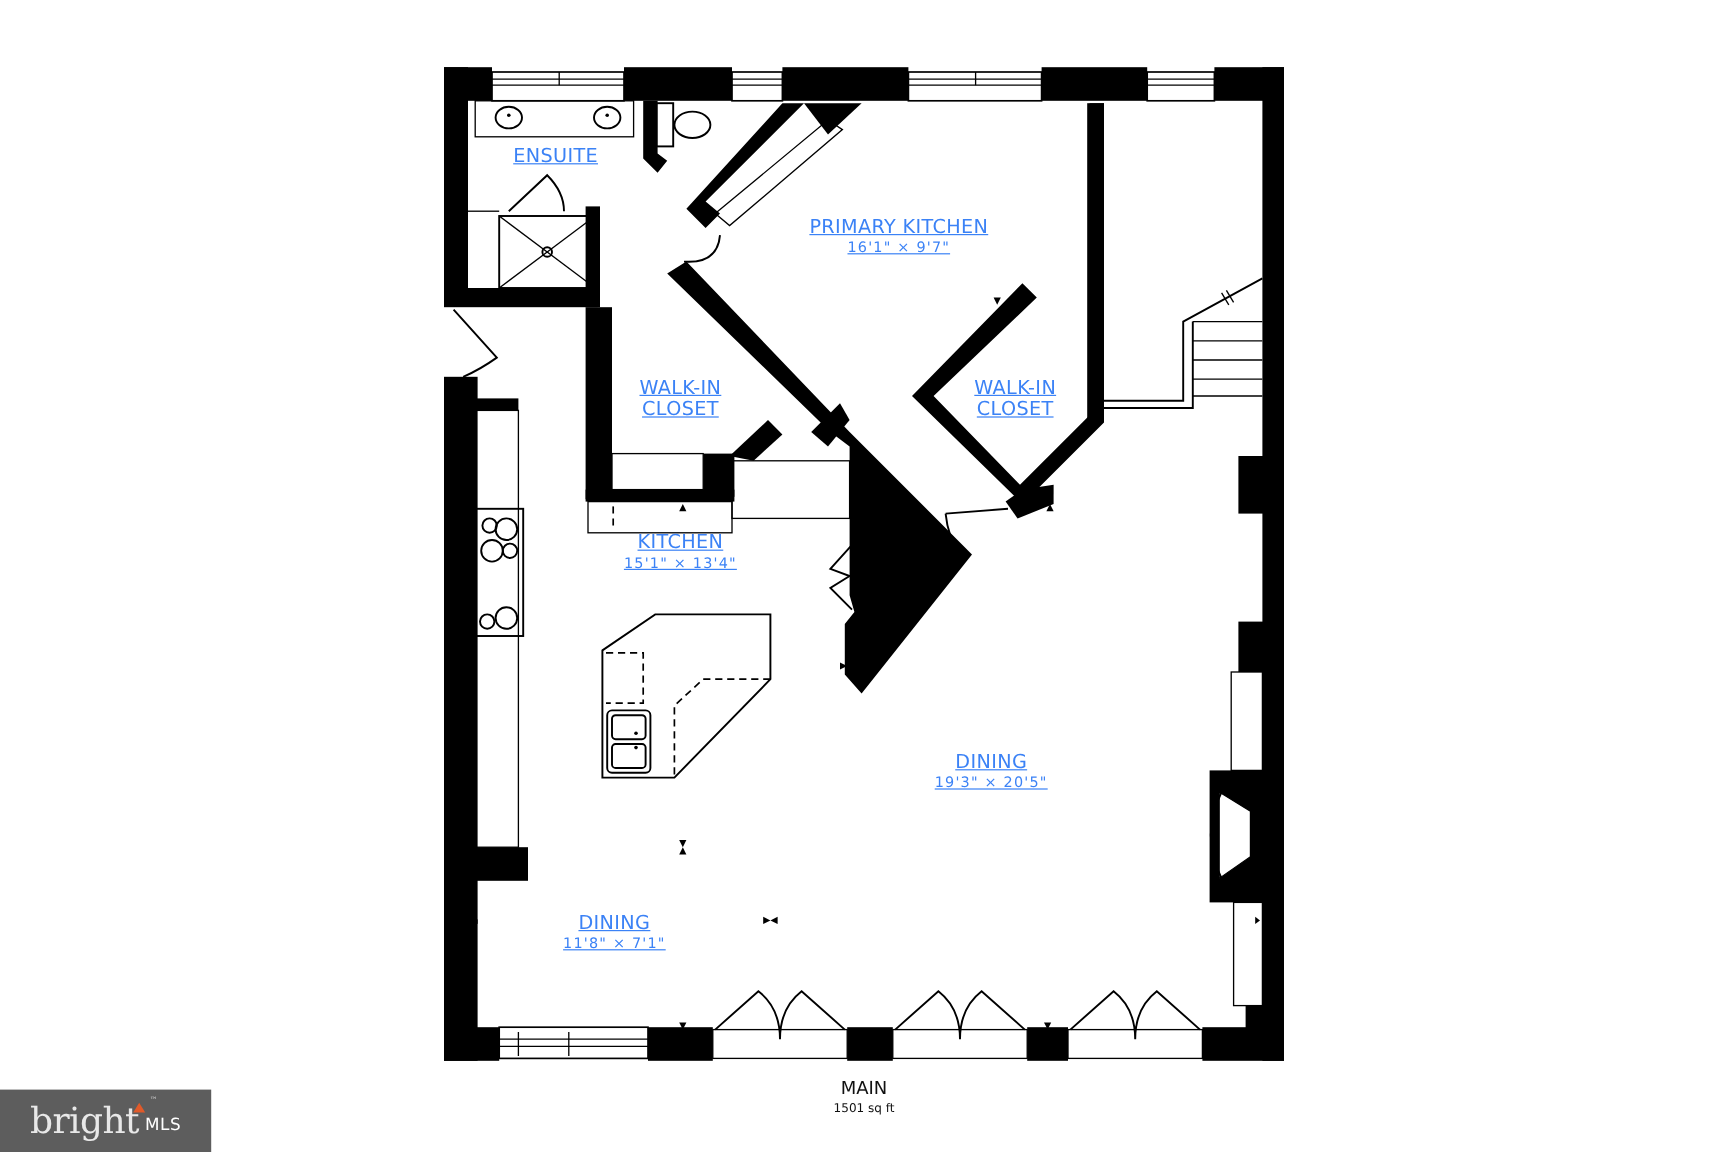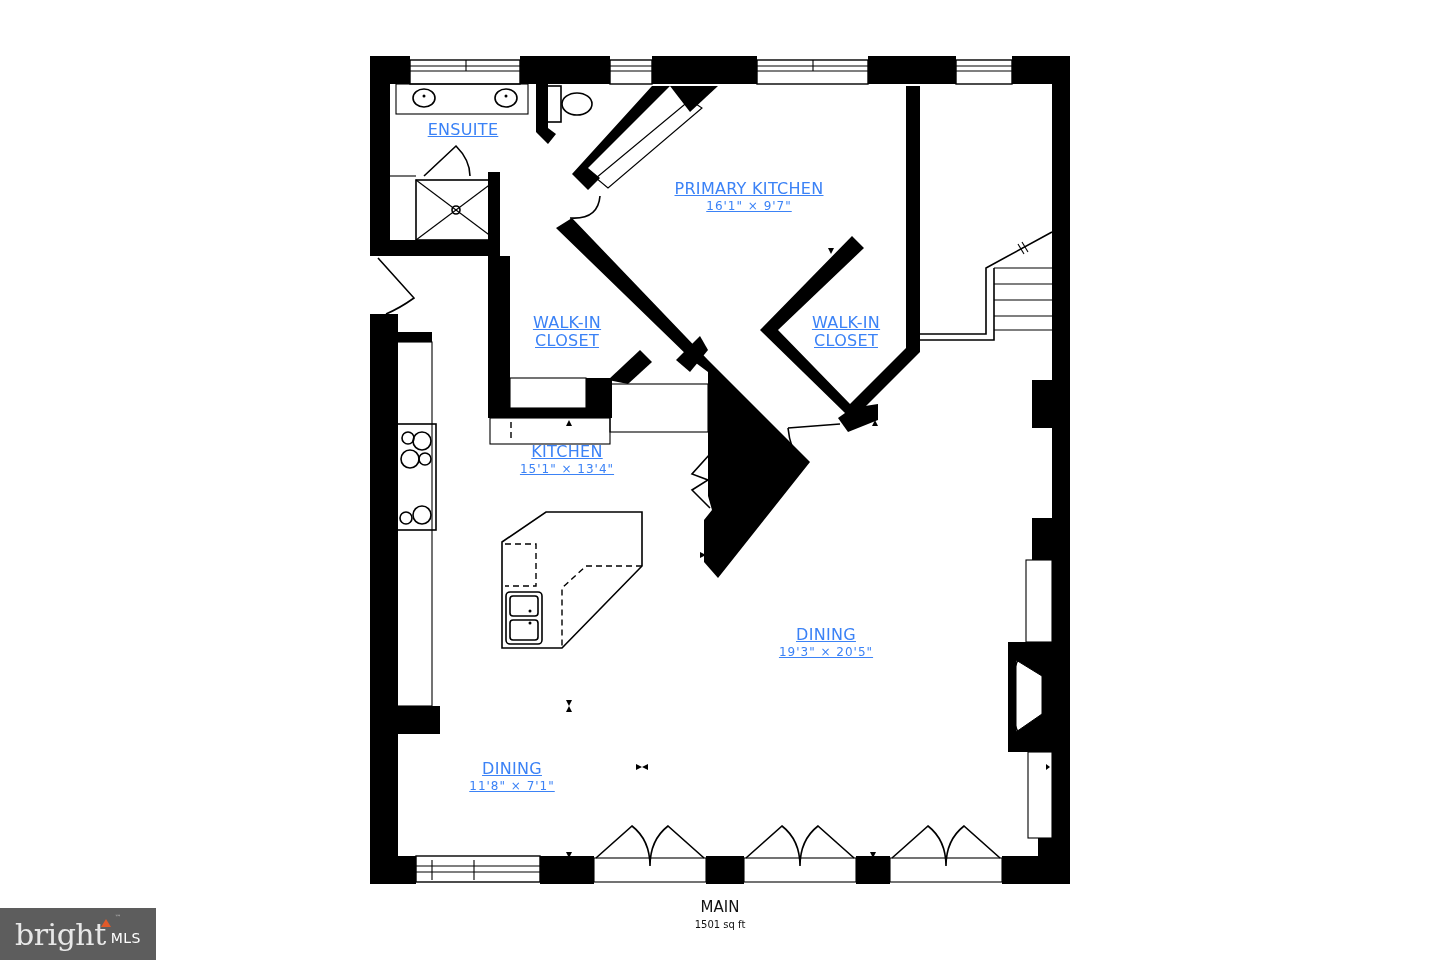--- a/index.html
+++ b/index.html
@@ -9,21 +9,21 @@
   .line { fill: none; stroke: #000; stroke-width: 1.6; }
   .thin { fill: none; stroke: #000; stroke-width: 1.1; }
   .dash { fill: none; stroke: #000; stroke-width: 1.4; stroke-dasharray: 6 4; }
   .win { fill: #fff; stroke: #000; stroke-width: 1.4; }
   .room-label { position: absolute; color: #3b82f6; text-align: center; transform: translateX(-50%); white-space: nowrap; line-height: 1.1; text-decoration: underline; }
   .room-name { font-size: 16px; letter-spacing: 0.3px; }
   .room-dim { font-size: 12px; letter-spacing: 1px; margin-top: 2px; }
   .footer { position: absolute; left: 720px; top: 898px; transform: translateX(-50%); text-align: center; color: #111; }
   .footer .fname { font-size: 15px; }
   .footer .farea { font-size: 10px; margin-top: 3px; }
-  .logo { position: absolute; left: 0; top: 908px; width: 156px; height: 52px; background: #5d5d5d; display: flex; align-items: center; justify-content: center; }
+  .logo { position: absolute; left: 0; top: 908px; width: 176px; height: 52px; background: #5d5d5d; display: flex; align-items: center; justify-content: center; }
   .logo .brand { font-family: "DejaVu Serif", serif; color: #e8e8e8; font-size: 30px; letter-spacing: -0.5px; position: relative; }
   .logo .brand .spark { position: absolute; left: 86px; top: 2px; width: 0; height: 0; border-left: 5px solid transparent; border-right: 5px solid transparent; border-bottom: 8px solid #e05a2a; }
   .logo .mls { color: #ffffff; font-size: 14px; margin-left: 5px; margin-top: 8px; letter-spacing: 0.5px; }
   .logo .tm { position: absolute; left: 100px; top: -4px; font-size: 6px; color: #ddd; }
 </style>
 </head>
 <body>
 
 <svg id="plan" viewBox="0 0 1440 960" xmlns="http://www.w3.org/2000/svg">
 

